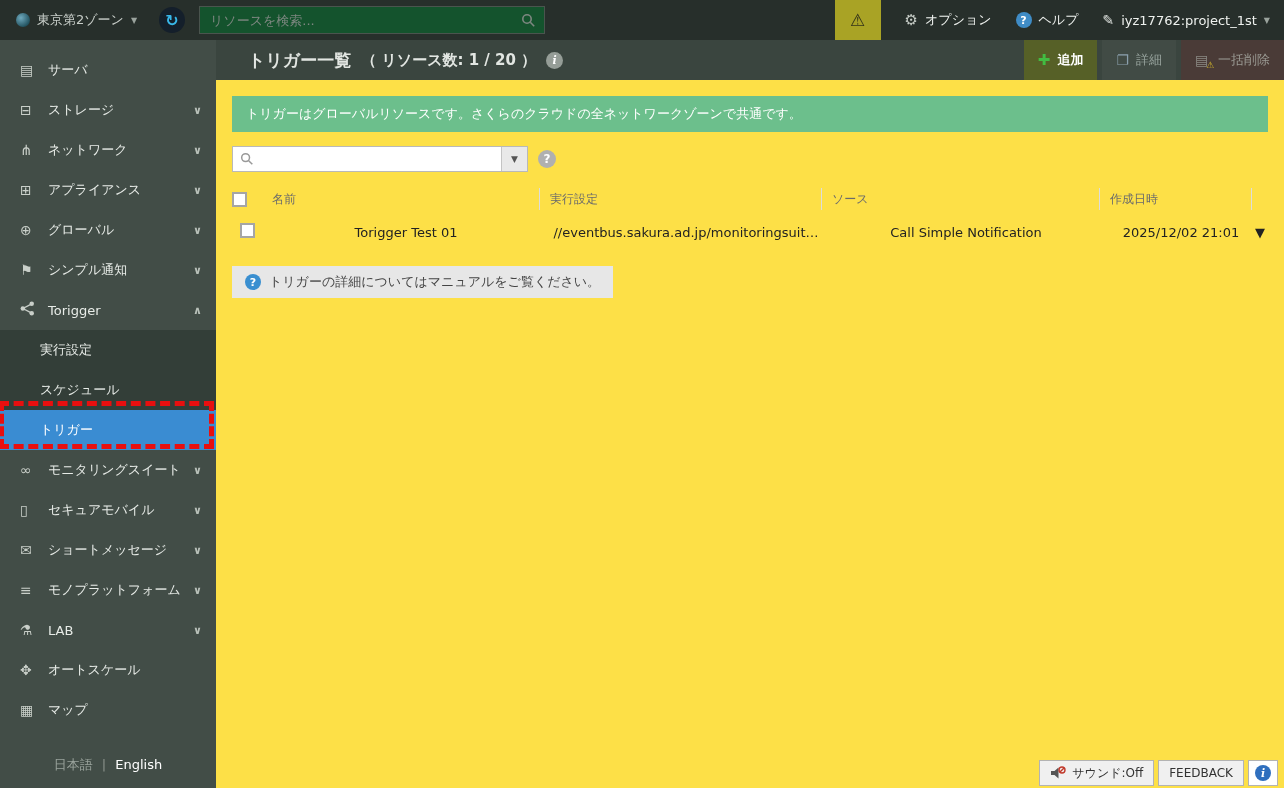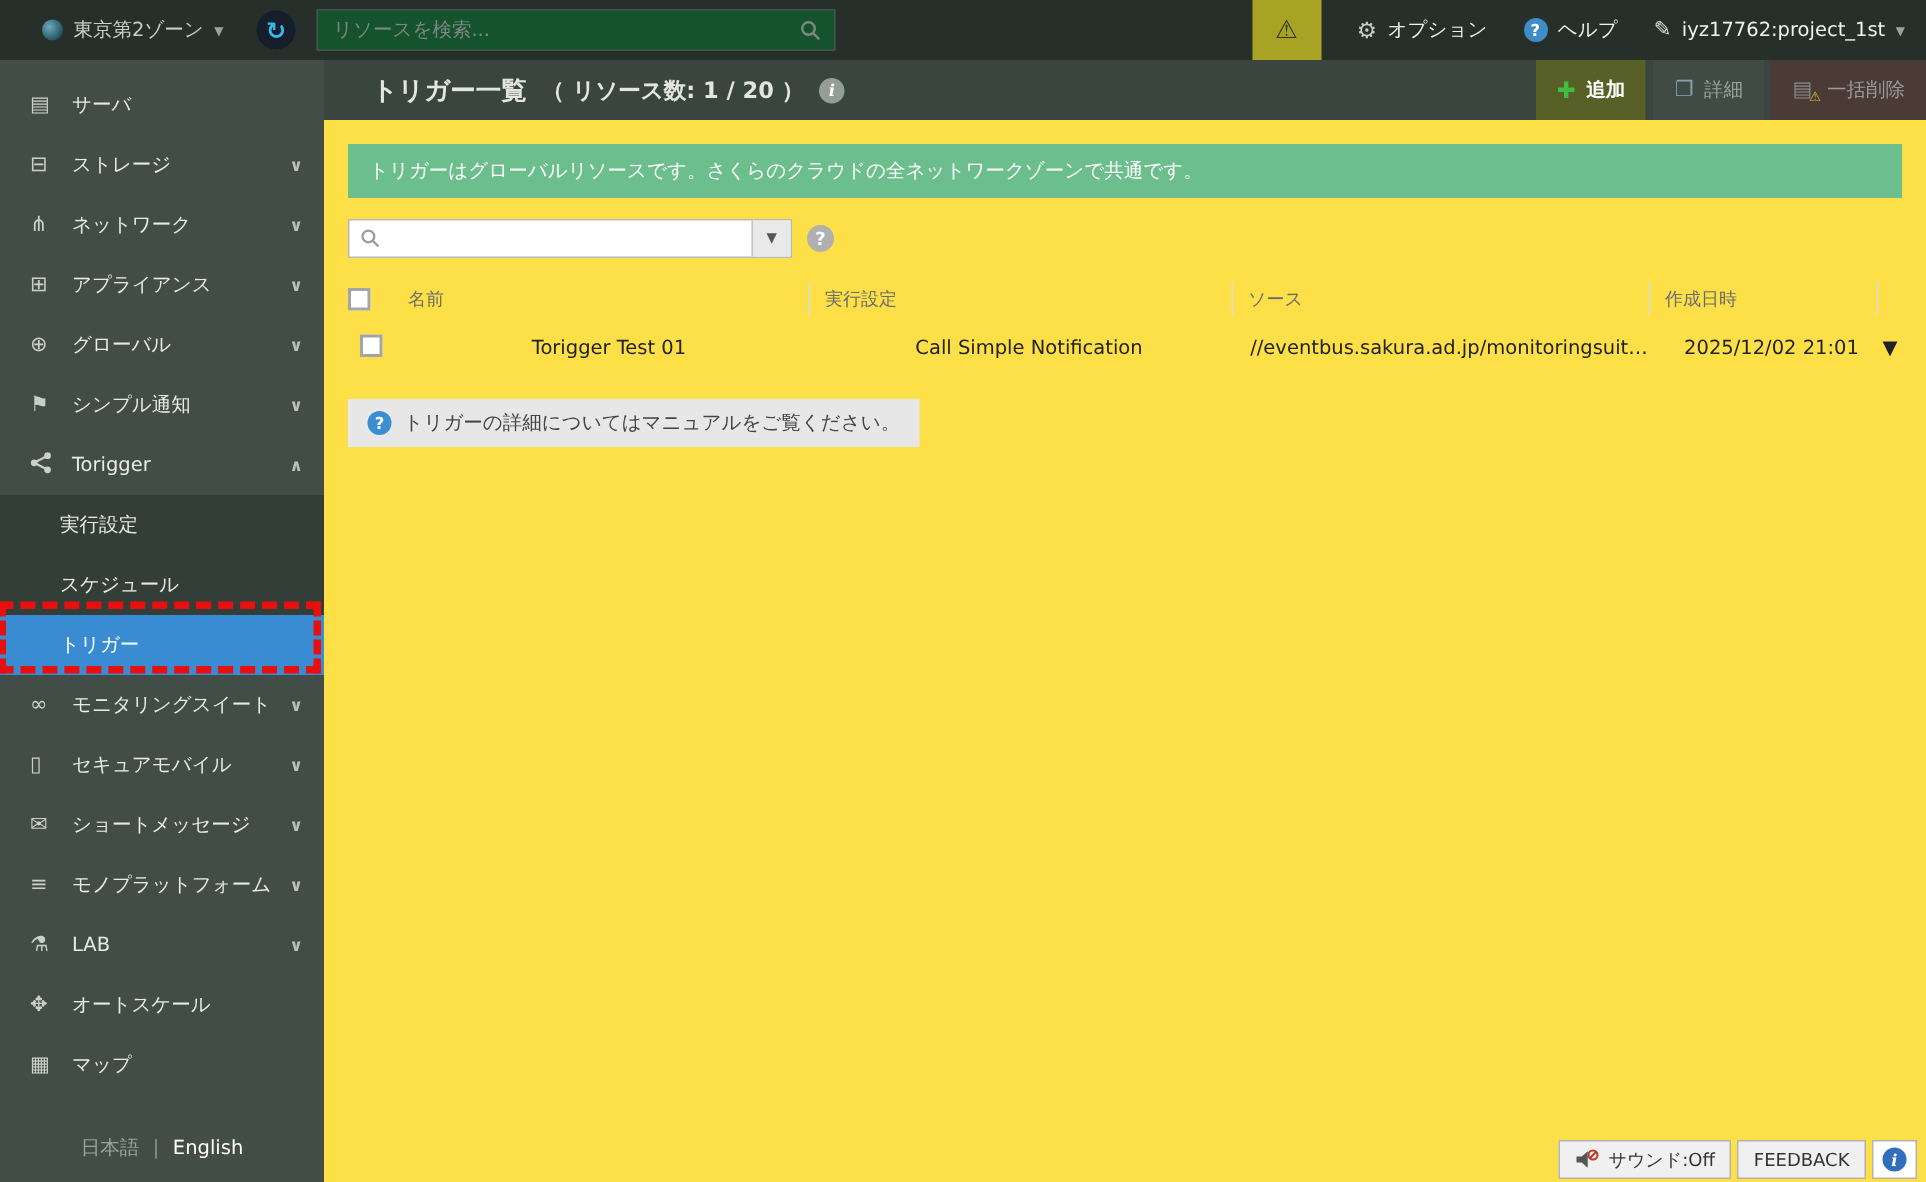--- a/index.html
+++ b/index.html
@@ -1,21 +1,21 @@
 <!DOCTYPE html>
 <html><head>
 <meta charset="utf-8">
 <style>
   * { margin:0; padding:0; box-sizing:border-box; }
   html,body { width:1284px; height:788px; overflow:hidden; }
   body { font-family:"DejaVu Sans","Liberation Sans",sans-serif; background:#fff; position:relative; }
 
   
   .topbar { position:absolute; top:0; left:0; width:1284px; height:40px; background:#272f2b; display:flex; align-items:center; z-index:6; }
-  .zone-area { display:flex; align-items:center; gap:7px; padding-left:28px; color:#c8cec9; font-size:13px; cursor:pointer; }
+  .zone-area { display:flex; align-items:center; gap:7px; padding-left:16px; color:#c8cec9; font-size:13px; cursor:pointer; }
   .globe { width:14px; height:14px; border-radius:50%; background:radial-gradient(circle at 35% 35%, #6fa9bd, #1f4f5c 75%); flex:0 0 auto; }
   .caret-sm { font-size:8px; color:#9aa39d; }
   .refresh-btn { width:26px; height:26px; border-radius:50%; background:#141f2b; color:#38b7e9; font-size:16px; font-weight:bold; display:flex; align-items:center; justify-content:center; margin-left:22px; cursor:pointer; }
   .topbar-search { position:relative; margin-left:14px; width:346px; height:28px; background:#14532d; border:1px solid #4a544e; display:flex; align-items:center; }
   .topbar-search input { flex:1; background:transparent; border:none; outline:none; color:#cfd5cf; font-size:13px; padding:0 30px 0 10px; font-family:inherit; }
   .topbar-search input::placeholder { color:#7e8781; }
   .mag-right { position:absolute; right:8px; top:6px; }
   .topbar-right { margin-left:auto; display:flex; align-items:center; height:100%; }
   .warn-tile { width:46px; height:40px; background:#a9a325; display:flex; align-items:center; justify-content:center; color:#33331a; font-size:17px; cursor:pointer; }
   .tb-item { display:flex; align-items:center; gap:7px; color:#eef1ee; font-size:13px; margin-left:24px; cursor:pointer; }
@@ -265,22 +265,22 @@
         </div>
       <div class="t-cell">名前</div>
       <div class="t-cell">実行設定</div>
       <div class="t-cell">ソース</div>
       <div class="t-cell">作成日時</div>
       <div class="t-cell no-sep"></div>
     </div>
     <div class="t-row t-body">
       <div class="t-cell" style="padding-left:0;"><span class="checkbox"></span></div>
       <div class="t-cell">Torigger Test 01</div>
+      <div class="t-cell cell-muted">//eventbus.sakura.ad.jp/monitoringsuit…</div>
       <div class="t-cell cell-link">Call Simple Notification</div>
-      <div class="t-cell cell-muted">//eventbus.sakura.ad.jp/monitoringsuit…</div>
       <div class="t-cell cell-muted">2025/12/02 21:01</div>
       <div class="t-cell row-caret" style="padding-left:0;">▼</div>
     </div>
   </div>
 
   <div class="note-row">
     <span class="note-badge">?</span>
     <span>トリガーの詳細についてはマニュアルをご覧ください。</span>
   </div>
 </div>

